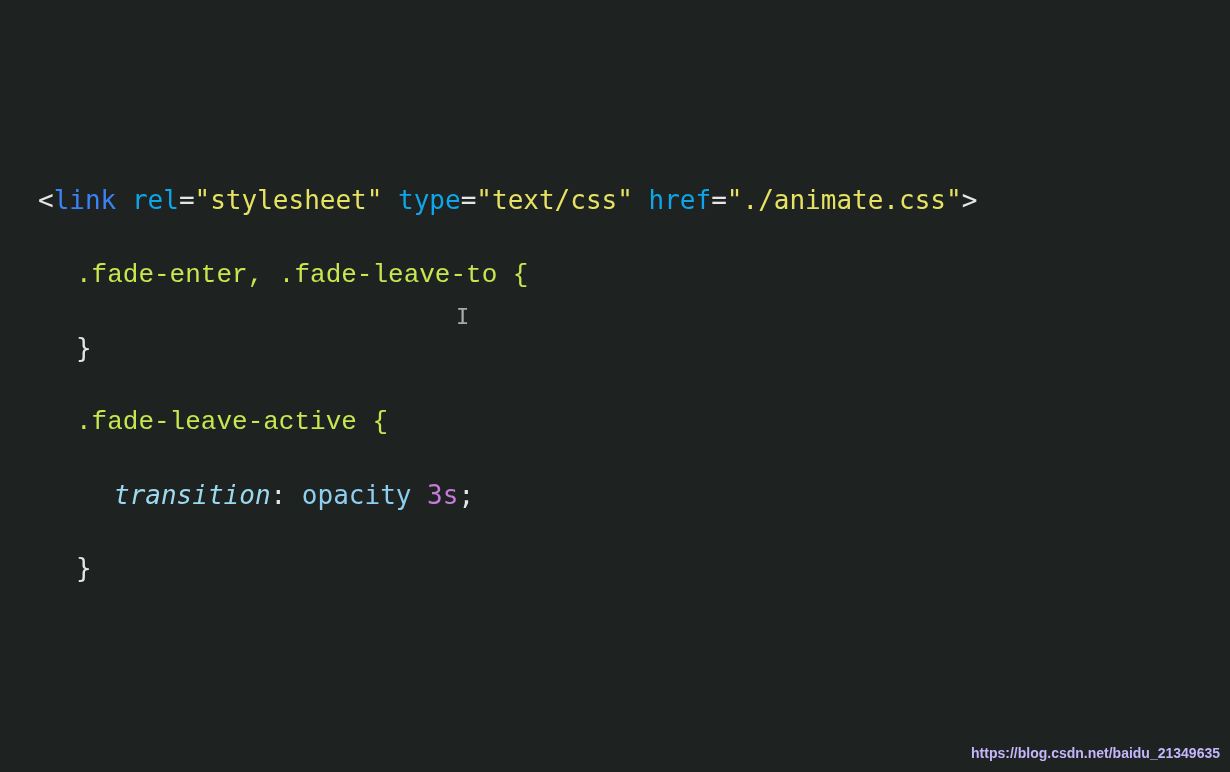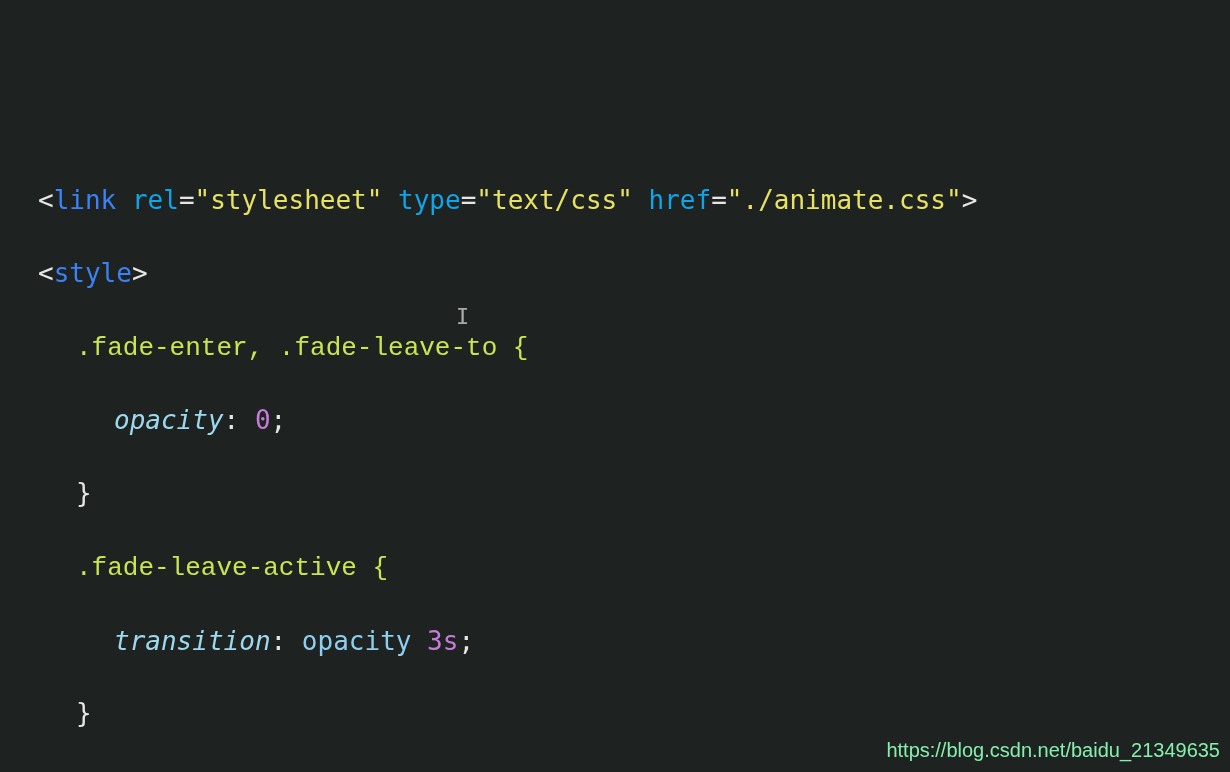--- a/index.html
+++ b/index.html
@@ -54,38 +54,37 @@
     }
     .text-cursor {
       position: absolute;
       color: #aaa;
       font-size: 22px;
     }
     .watermark {
       position: absolute;
       bottom: 8px;
       right: 10px;
-      color: #86efac;
-      font-size: 20px;
+      color: #c4b5fd;
+      font-size: 14px;
       font-family: Arial, sans-serif;
+      font-weight: bold;
     }
     .i2 { padding-left: 38px; }
     .i4 { padding-left: 76px; }
     .i6 { padding-left: 114px; }
   </style>
 </head>
 <body>
 
 
 
 <div class="code-container">
 <span class="line i2"><span class="punct">&lt;</span><span class="tag">link</span> <span class="attr">rel</span><span class="punct">=</span><span class="string">"stylesheet"</span> <span class="attr">type</span><span class="punct">=</span><span class="string">"text/css"</span> <span class="attr">href</span><span class="punct">=</span><span class="string">"./animate.css"</span><span class="punct">&gt;</span></span>
-<span class="line i2"><span class="punct">&lt;</span><span class="tag">style</span><span class="punct">&gt;</span></span>
 <span class="line i4"><span class="sel">.fade-enter, .fade-leave-to {</span></span>
-<span class="line i6"><span class="prop">opacity</span><span class="punct">: </span><span class="num">0</span><span class="punct">;</span></span>
 <span class="line i4"><span class="punct">}</span></span>
 <span class="line i4"><span class="sel">.fade-leave-active {</span></span>
 <span class="line i6"><span class="prop">transition</span><span class="punct">: </span><span class="val">opacity </span><span class="num">3s</span><span class="punct">;</span></span>
 <span class="line i4"><span class="punct">}</span><span class="text-cursor" style="left:456px;top:302px;">I</span></span>
 
 
 
 
 
 

